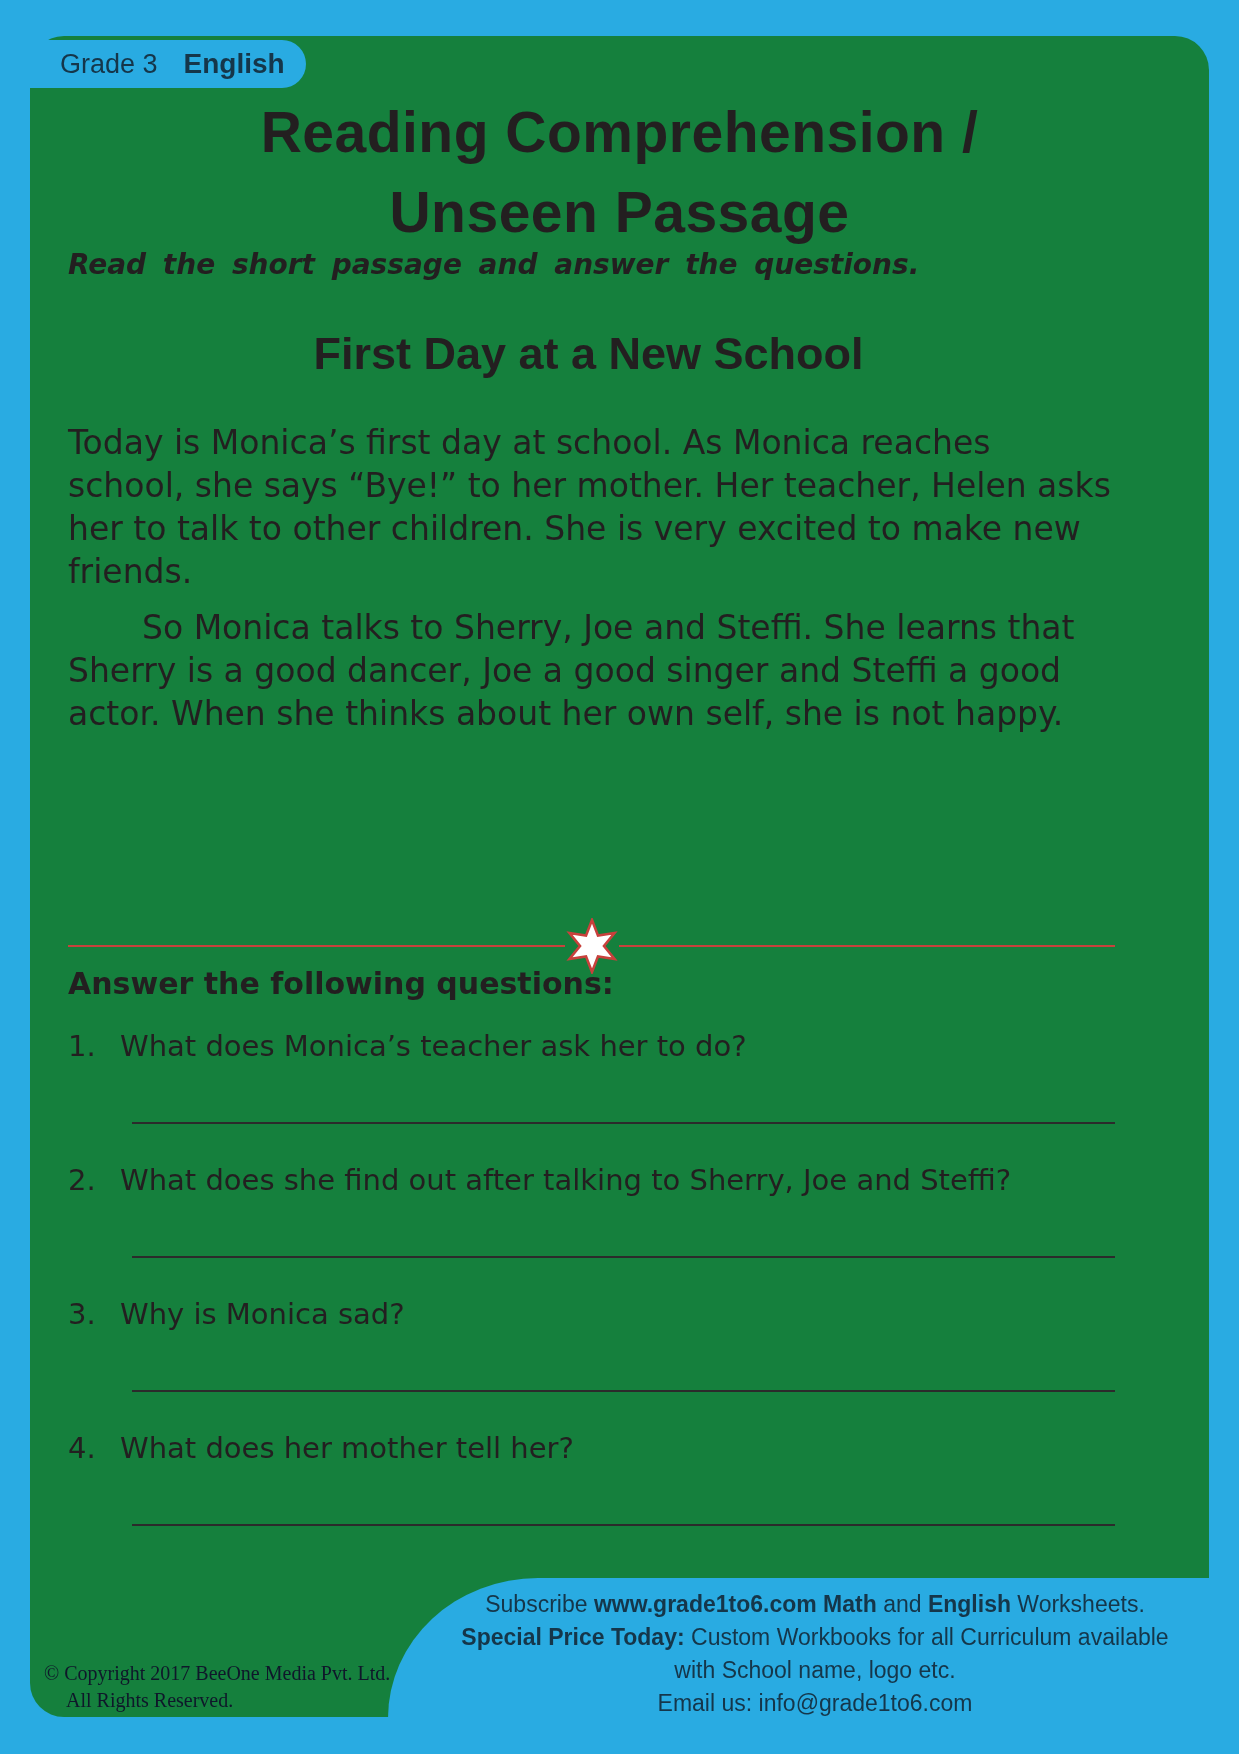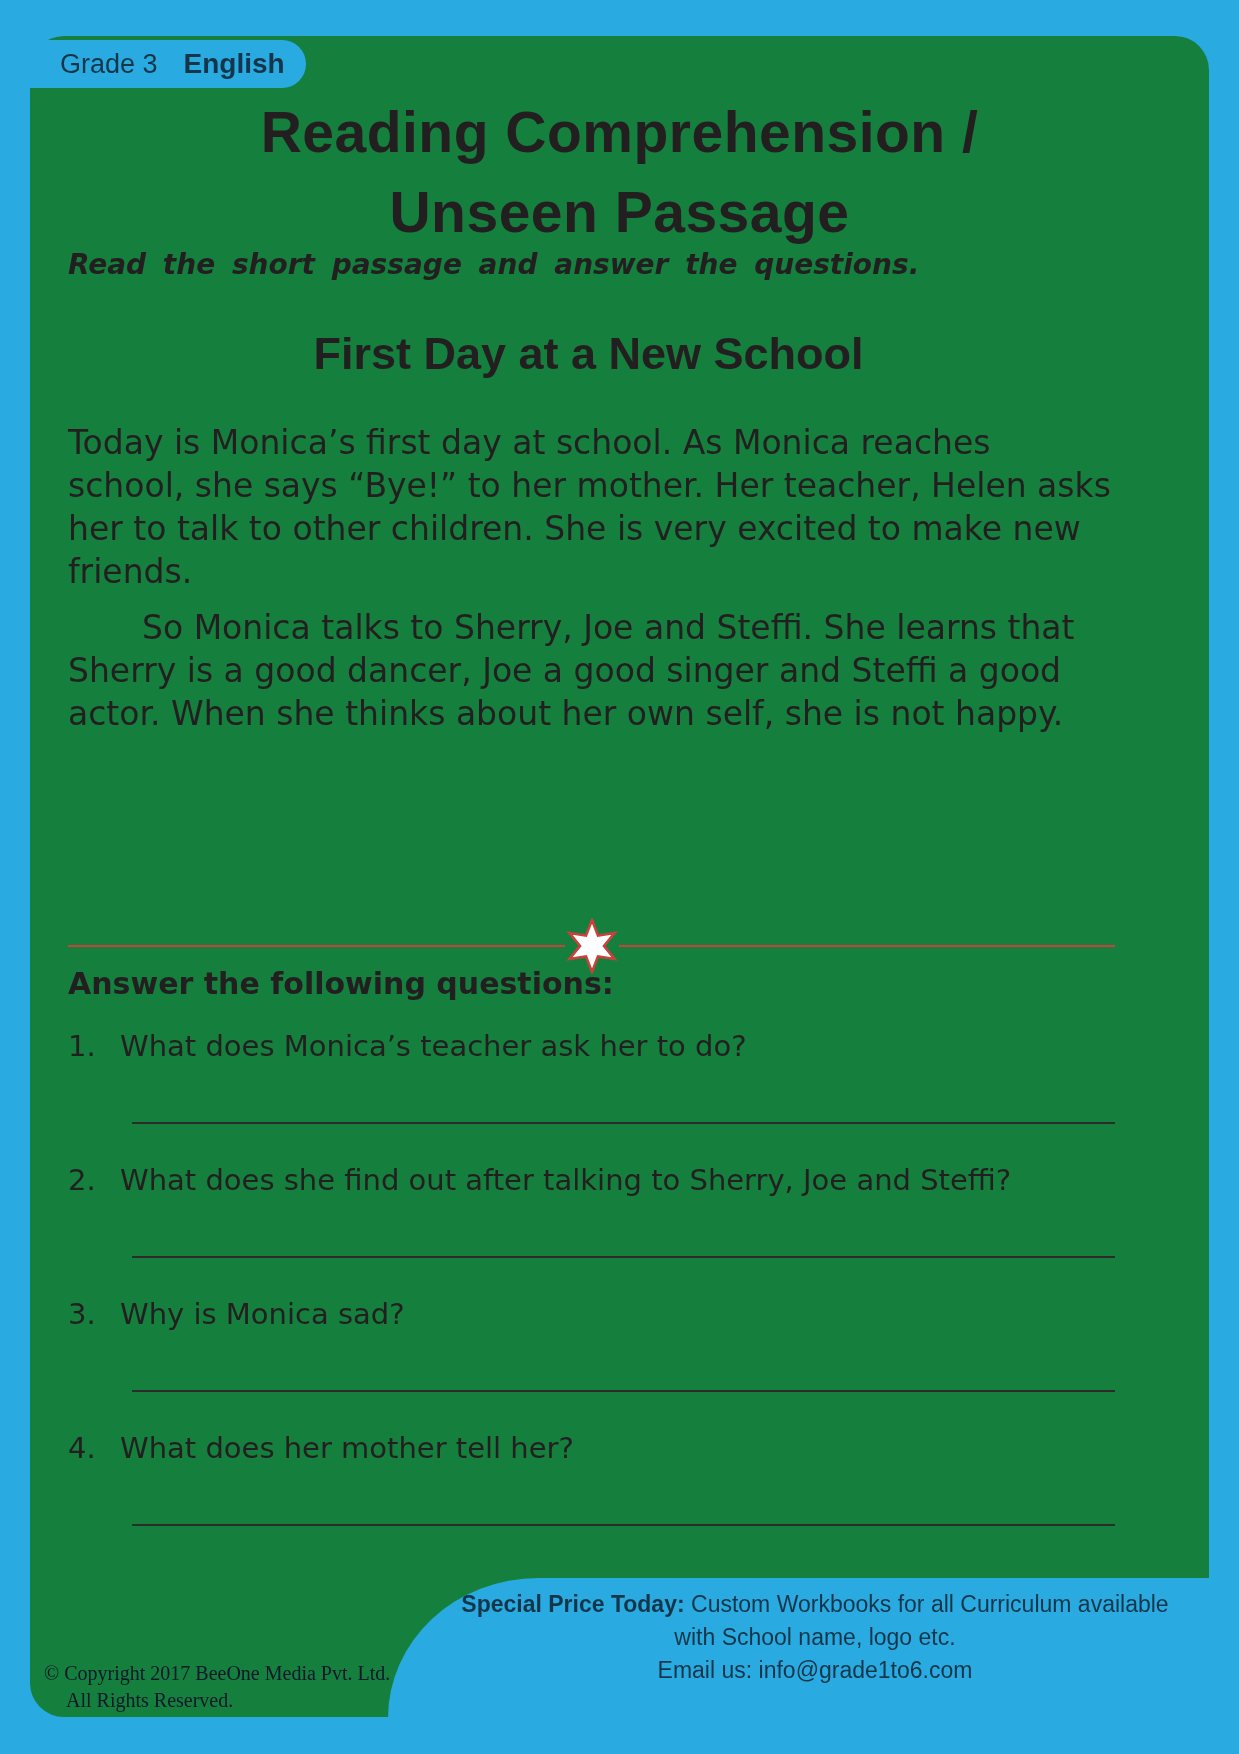--- a/index.html
+++ b/index.html
@@ -148,20 +148,21 @@
   </div>
 
   <div class="footer-blue"></div>
 
   <div class="grade-tab">
     <span class="grade-label">Grade 3</span>
     <span class="subject-label">English</span>
   </div>
 
   <div class="footer-text">
+    <div><span>Subscribe </span><b>www.grade1to6.com Math</b><span> and </span><b>English</b><span> Worksheets.</span></div>
     <div><b>Special Price Today:</b><span> Custom Workbooks for all Curriculum available</span></div>
     <div>with School name, logo etc.</div>
     <div>Email us: info@grade1to6.com</div>
   </div>
 
   <div class="copyright">
     <div>© Copyright 2017 BeeOne Media Pvt. Ltd.</div>
     <div class="line2">All Rights Reserved.</div>
   </div>
 

